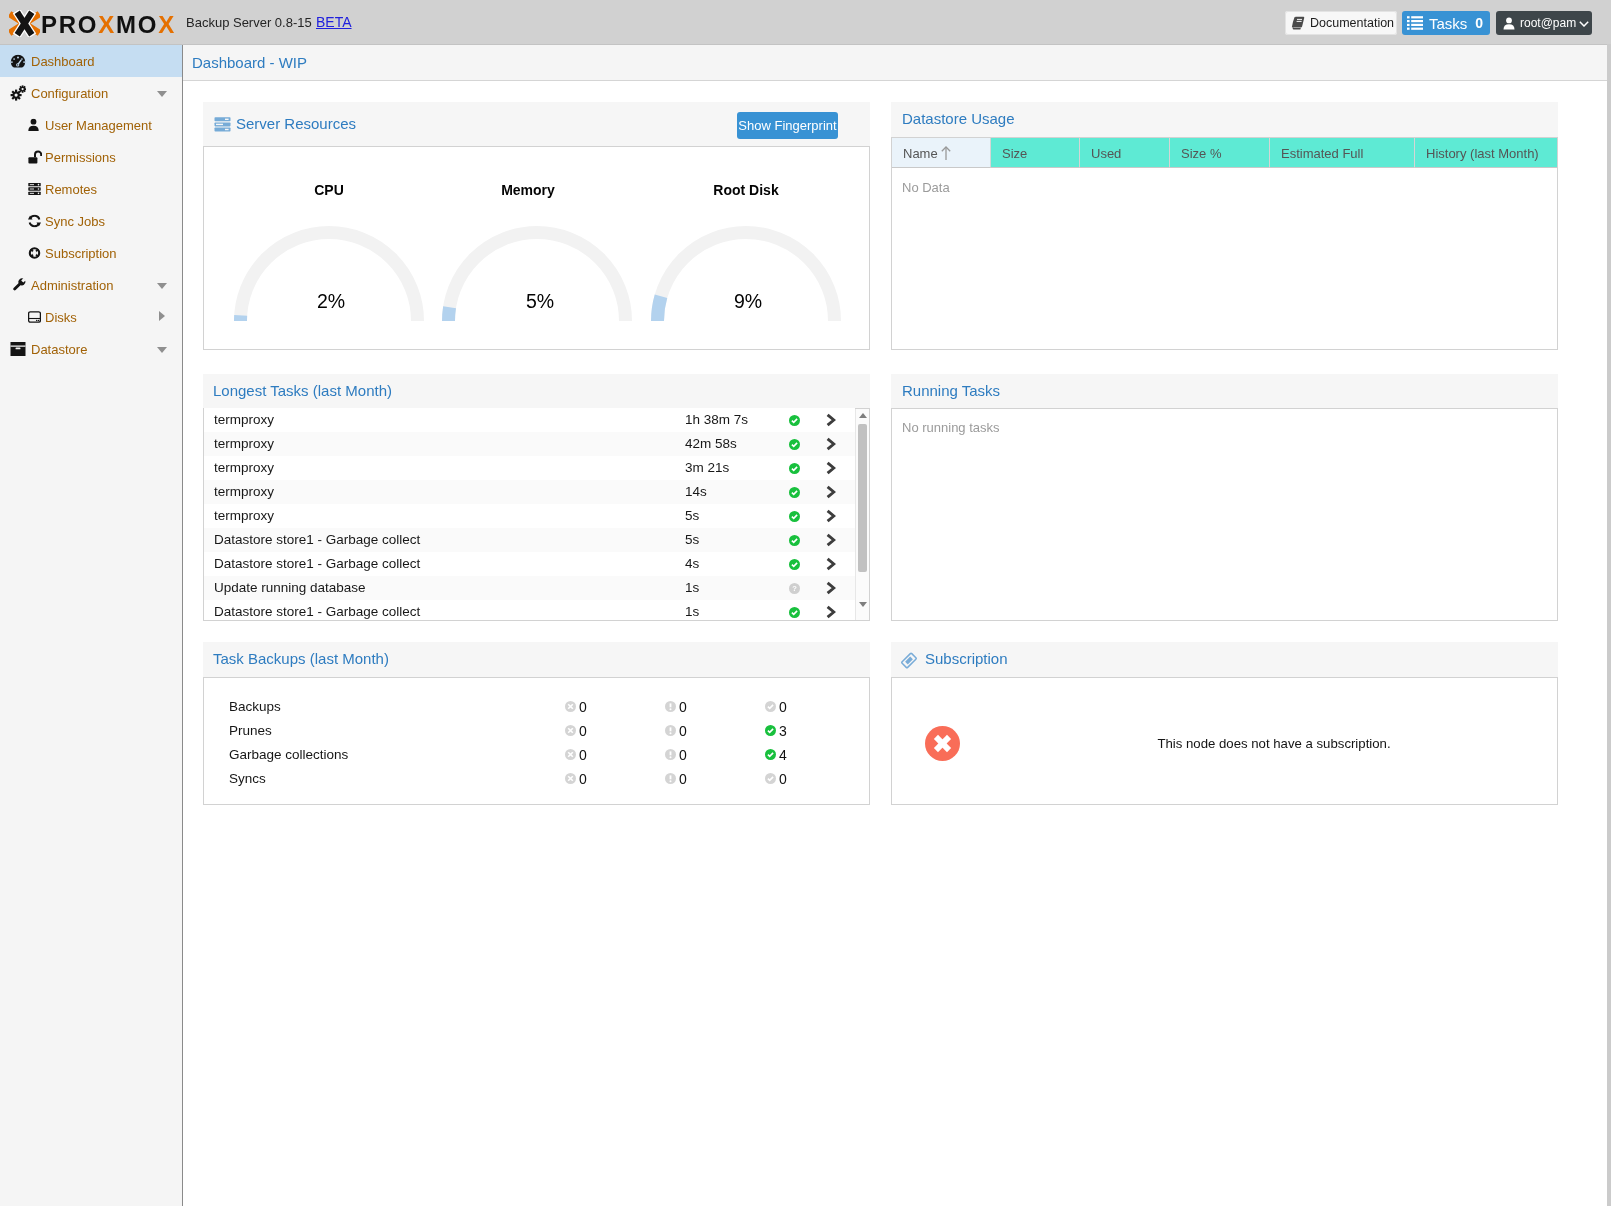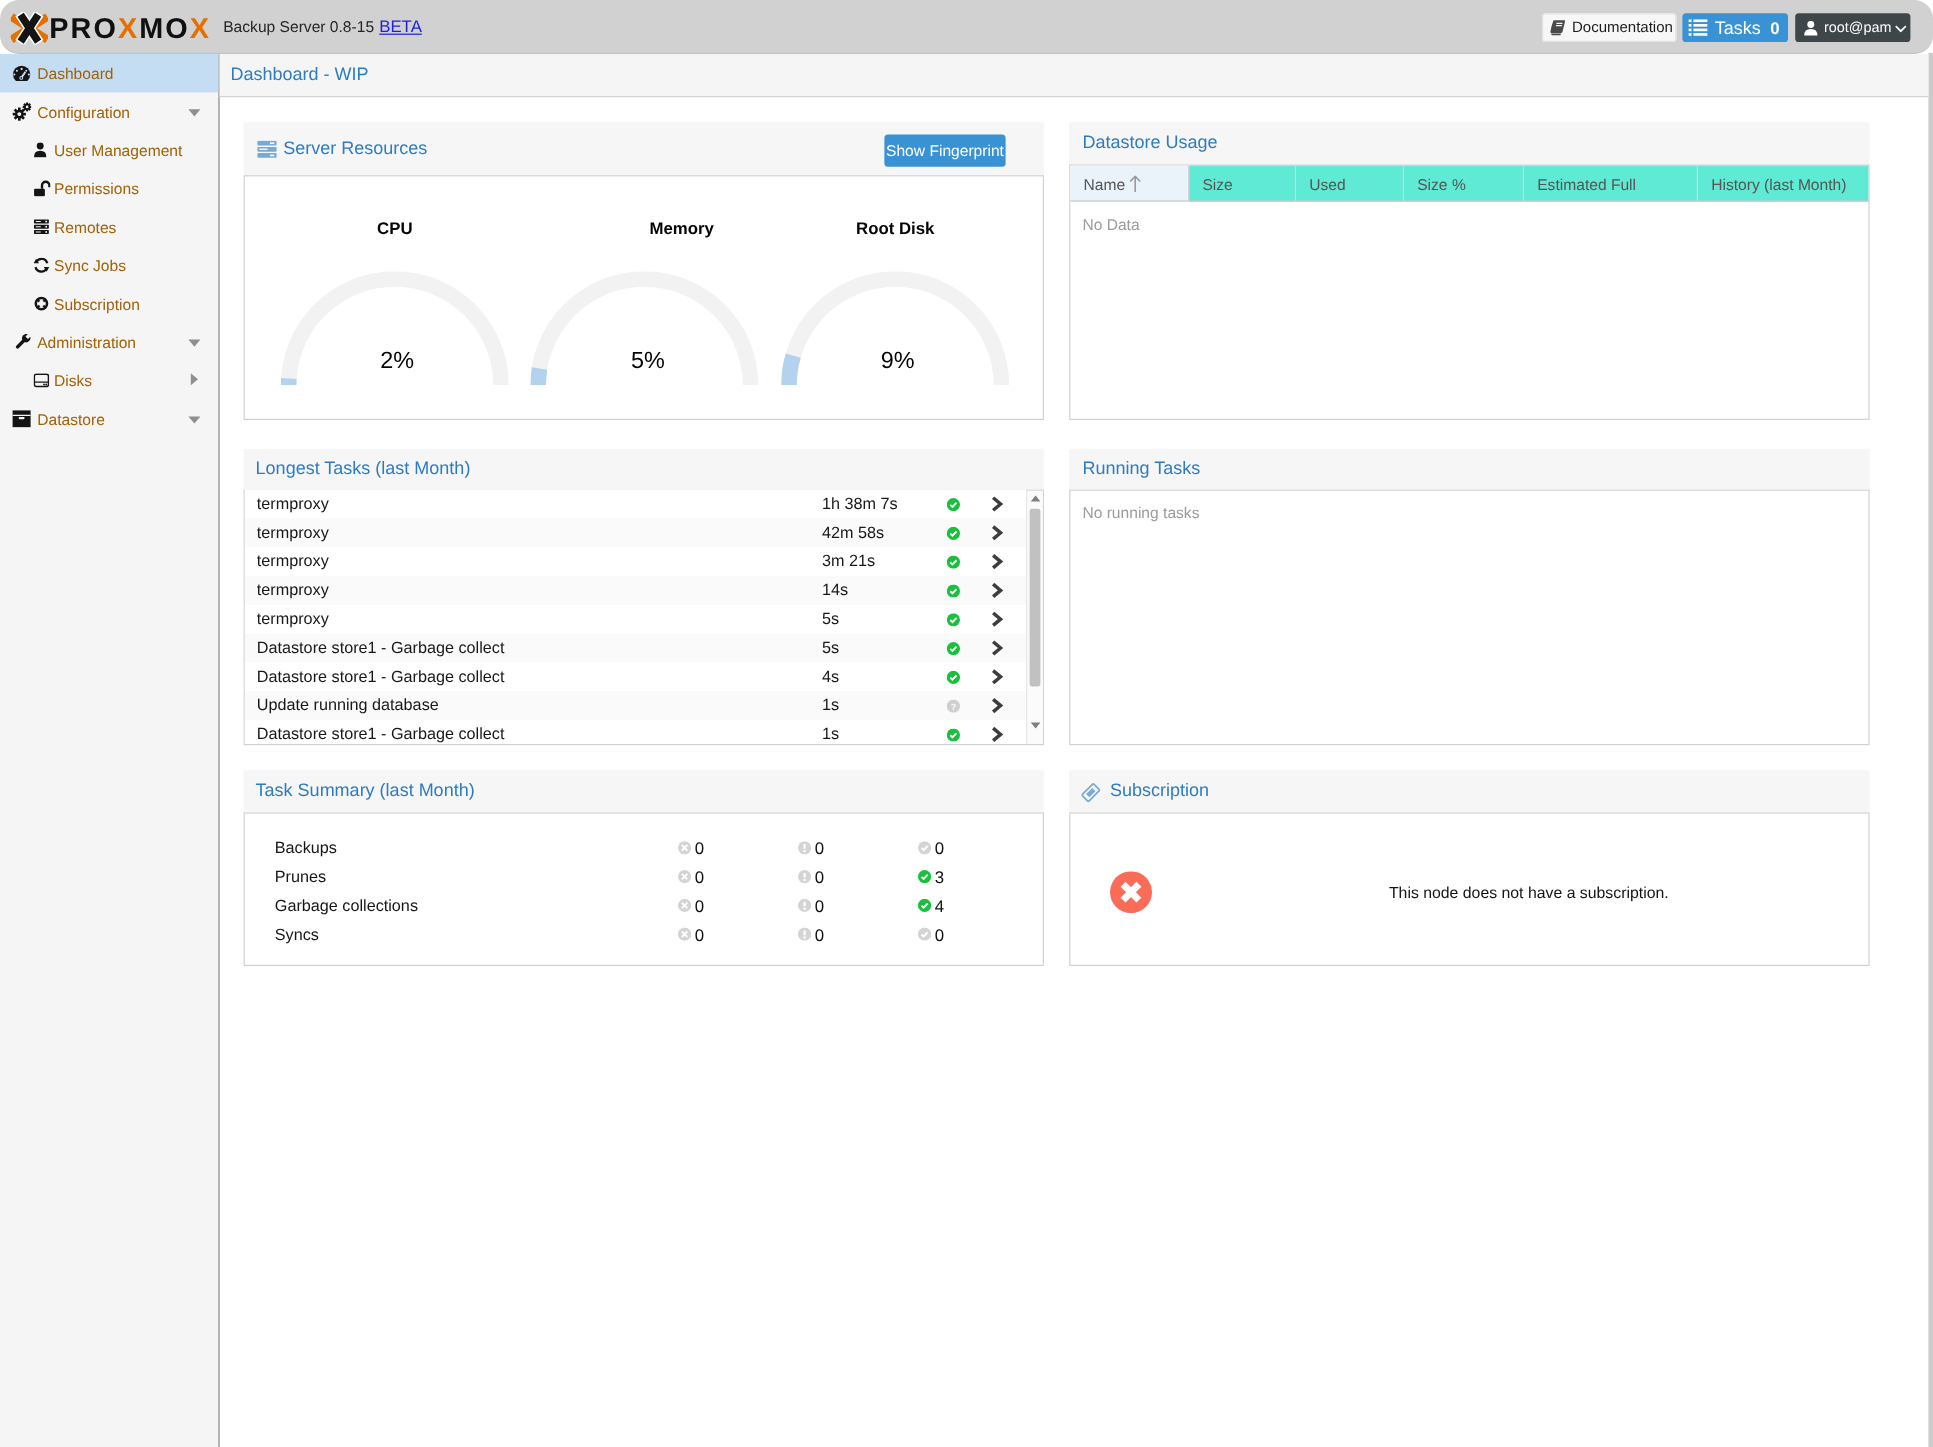--- a/index.html
+++ b/index.html
@@ -1,20 +1,20 @@
 <!DOCTYPE html>
 <html><head>
 <meta charset="utf-8">
 <style>
 * { margin:0; padding:0; box-sizing:border-box; }
 html,body { width:1611px; height:1206px; background:#fff; font-family:"Liberation Sans", sans-serif; overflow:hidden; }
 .abs { position:absolute; }
 
 
-#topbar { position:absolute; left:0; top:0; width:1611px; height:45px; background:#d1d1d1; border-bottom:1px solid #c3c3c3;border-radius:16px; }
+#topbar { position:absolute; left:0; top:0; width:1611px; height:45px; background:#d1d1d1; border-bottom:1px solid #c3c3c3; }
 #brandsub { position:absolute; left:186px; top:15px; font-size:13px; color:#252525; }
 #beta { position:absolute; left:316px; top:14px; font-size:14px; color:#2020dd; text-decoration:underline; }
 .tbtn { position:absolute; top:11px; height:24px; border-radius:3px; font-size:12.5px; display:flex; align-items:center; }
 #btn-doc { left:1285px; width:112px; background:#f7f7f7; color:#1c1c1c; box-shadow:0 0 0 1px #e3e3e3 inset; }
 #btn-tasks { left:1402px; width:88px; background:#3892d4; color:#fff; }
 #btn-user { left:1496px; width:96px; background:#3e464a; color:#fff;align-items:center; }
 
 
 #wordmark { position:absolute; left:41px; top:11px; font-size:24px; font-weight:bold; letter-spacing:1.75px; color:#101010; }
 #wordmark .ox { color:#e57000; }
@@ -268,21 +268,21 @@
   </g>
   <g stroke="#f6f6f6" stroke-width="1.4">
     <line x1="2" y1="7.4" x2="9" y2="7.4"></line>
   </g>
 </svg>
 <span class="ptitle" style="left:236px; top:115px;">Server Resources</span>
 <div class="abs" style="left:737px; top:112px; width:101px; height:27px; background:#3892d4; border-radius:3px; color:#fff; font-size:13px; text-align:center; line-height:27px;">Show Fingerprint</div>
 <div class="pbody" style="left:203px; top:146px; width:667px; height:204px;"></div>
 
 <div class="gtitle" style="left:329px; top:182px;">CPU</div>
-<div class="gtitle" style="left:568px; top:182px;text-align:right;">Memory</div>
+<div class="gtitle" style="left:528px; top:182px;text-align:right;">Memory</div>
 <div class="gtitle" style="left:746px; top:182px;">Root Disk</div>
 
 <svg class="abs" style="left:234px; top:226px;" width="190" height="95" viewBox="0 0 190 95">
   <path d="M6.5 95 A88.5 88.5 0 0 1 183.5 95" fill="none" stroke="#f2f2f2" stroke-width="13"></path>
   <path d="M6.5 95 A88.5 88.5 0 0 1 6.68 89.44" fill="none" stroke="#b3d2ee" stroke-width="13"></path>
 </svg>
 <svg class="abs" style="left:442px; top:226px;" width="190" height="95" viewBox="0 0 190 95">
   <path d="M6.5 95 A88.5 88.5 0 0 1 183.5 95" fill="none" stroke="#f2f2f2" stroke-width="13"></path>
   <path d="M6.5 95 A88.5 88.5 0 0 1 7.59 81.16" fill="none" stroke="#b3d2ee" stroke-width="13"></path>
 </svg>
@@ -431,21 +431,21 @@
   <div class="abs" style="left:858.5px; top:602px; width:0; height:0; border-left:4.5px solid transparent; border-right:4.5px solid transparent; border-top:5.5px solid #7e7e7e;"></div>
   <div class="abs" style="left:858px; top:424px; width:9px; height:148px; background:#c1c1c1; border-radius:2px;"></div>
 </div>
 
 <div class="phead" style="left:891px; top:374px; width:667px; height:34px;"></div>
 <span class="ptitle" style="left:902px; top:382px;">Running Tasks</span>
 <div class="pbody" style="left:891px; top:408px; width:667px; height:213px;"></div>
 <div class="nodata" style="left:902px; top:420px;">No running tasks</div>
 
 <div class="phead" style="left:203px; top:642px; width:667px; height:35px;"></div>
-<span class="ptitle" style="left:213px; top:650px;">Task Summary (last Month)</span>
+<span class="ptitle" style="left:213px; top:650px;">Task Backups (last Month)</span>
 <div class="pbody" style="left:203px; top:677px; width:667px; height:128px;"></div>
 <div id="tsrows">
   <div class="tsl" style="top:699px;">Backups</div>
   <div class="tsl" style="top:723px;">Prunes</div>
   <div class="tsl" style="top:746.5px;">Garbage collections</div>
   <div class="tsl" style="top:770.5px;">Syncs</div>
 
   <svg class="tsi" style="left:565px; top:701px;" width="11" height="11" viewBox="0 0 11 11">
       <circle cx="5.5" cy="5.5" r="5.5" fill="#d4d4d4"></circle>
       <g stroke="#fff" stroke-width="1.6">

